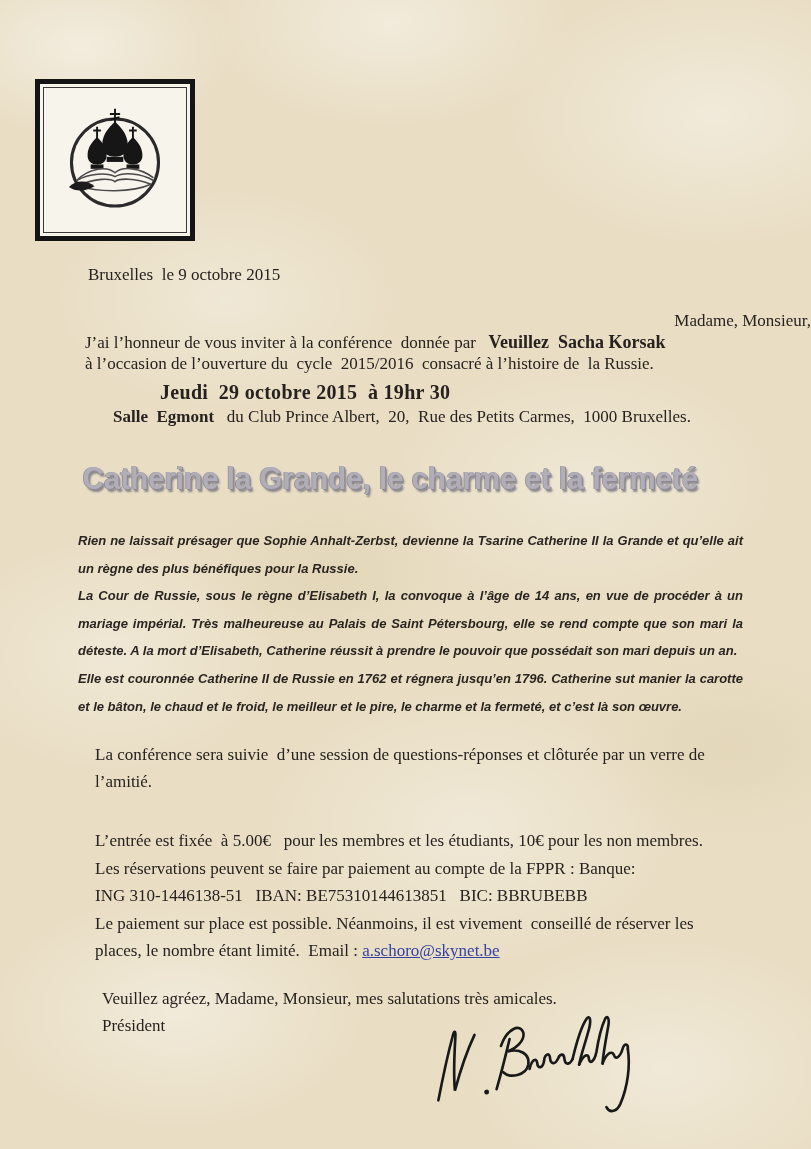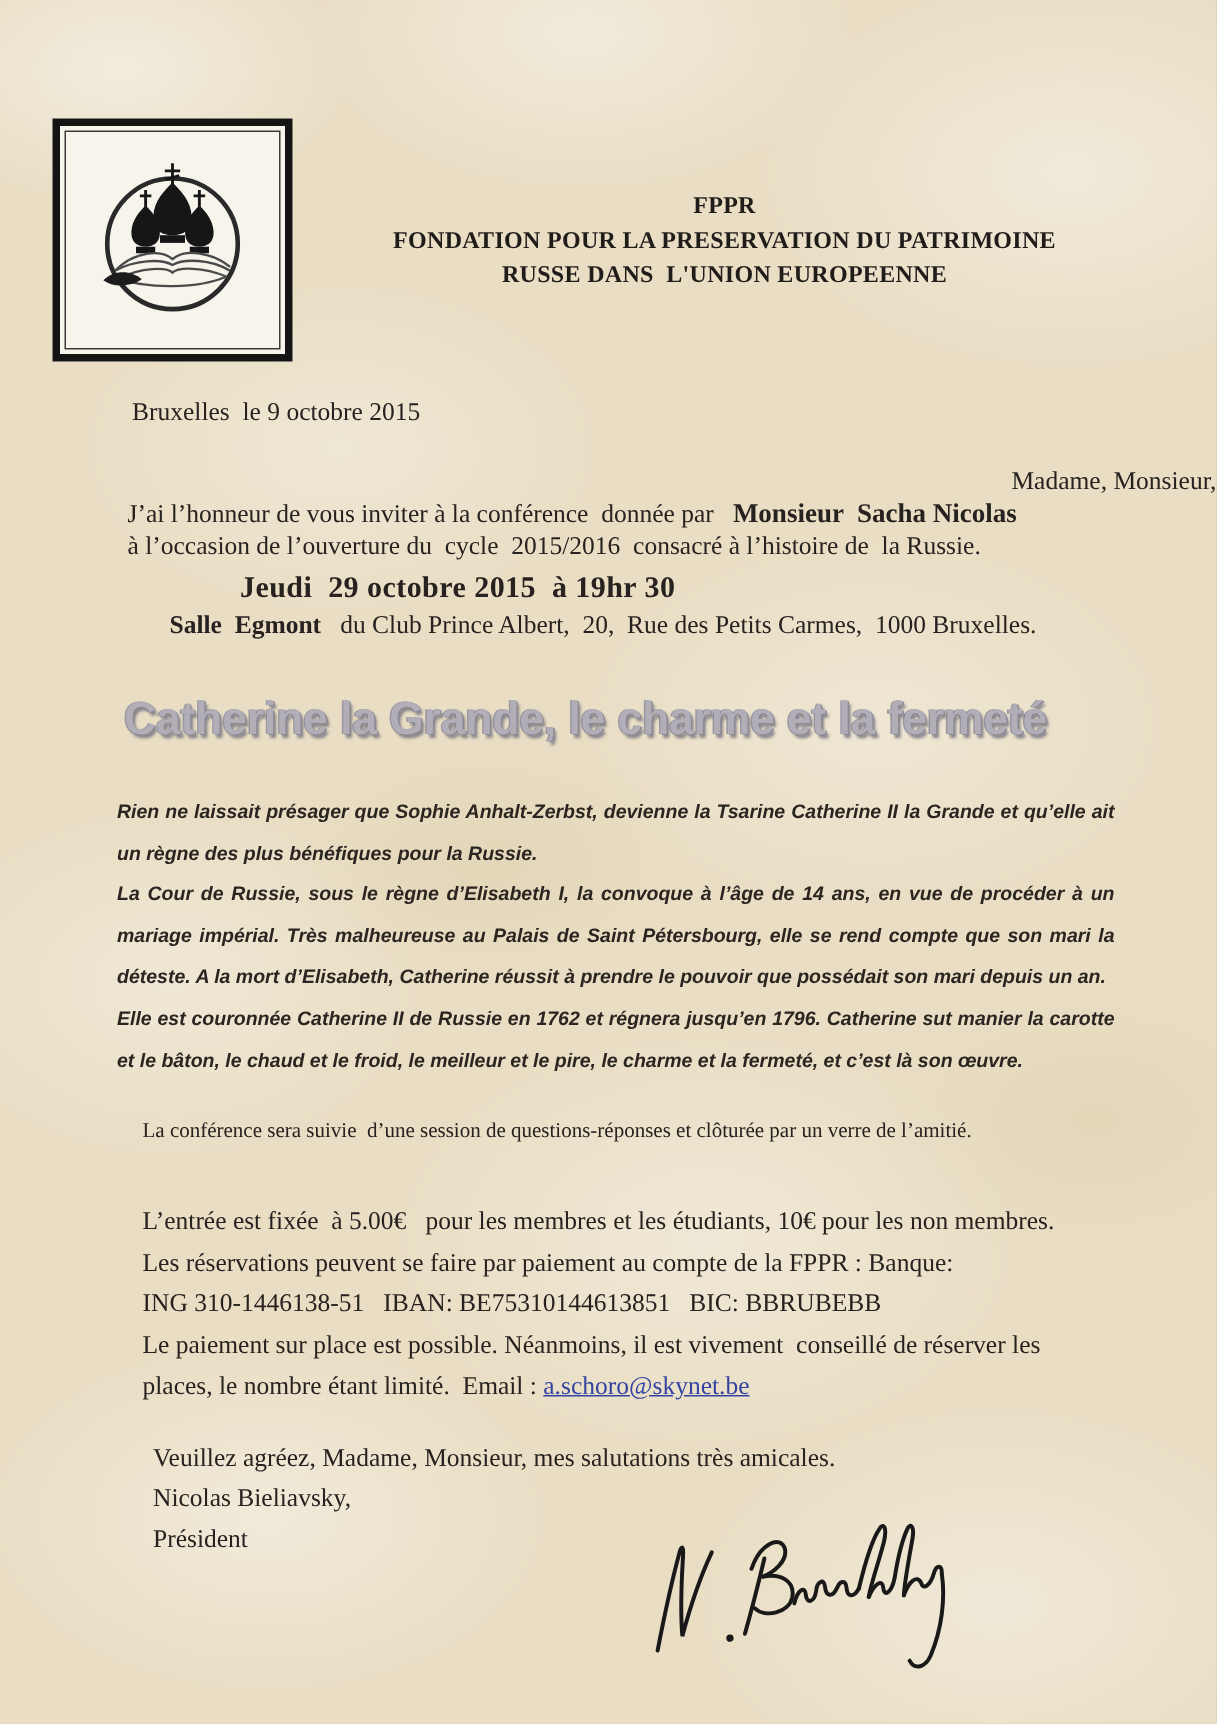--- a/index.html
+++ b/index.html
@@ -71,21 +71,21 @@
 
   .abstract {
     margin:30px 68px 0 78px;
     font-family:"Liberation Sans", sans-serif;
     font-weight:bold; font-style:italic;
     font-size:13px; line-height:27.6px;
     text-align:justify; color:#2a2521;
   }
   .abstract p { margin:0; }
 
-  .followup { margin:21px 95px 0 95px; font-size:14px; line-height:27px; }
+  .followup { margin:21px 95px 0 95px; font-size:17px; line-height:27px; }
 
   .pricing { margin:32px 70px 0 95px; font-size:17px; line-height:27.5px; }
   .bank-line { }
   .email-link { color:#3443a2; text-decoration:underline; cursor:pointer; }
 
   .closing { margin:20px 0 0 102px; font-size:17px; line-height:27px; }
 
   .signature {
     position:absolute; left:422px; top:1006px;
     width:235px; height:120px;
@@ -120,31 +120,26 @@
 
         <g fill="none" stroke="#4a4a4a" stroke-width="1.2">
           <path d="M20,66 C30,56 44,54.5 50,60 C56,54.5 70,56 80,64"></path>
           <path d="M20,66 C30,60.5 44,59.5 50,63 C56,59.5 70,60 80,66"></path>
           <path d="M22,70 C34,64 47,64 50,67 C53,64 66,64 78,69"></path>
           <path d="M22,70 C36,75.5 64,75.5 78,69"></path>
         </g>
         <path d="M14,71 C20,65 29,66 34,70.5 C28,74.5 19,75 14,71 Z" fill="#1c1c1c"></path>
       </svg>
     </div>
-    <div class="org-block">
-      <div class="pre">FPPR</div>
-      <div class="pre">FONDATION POUR LA PRESERVATION DU PATRIMOINE</div>
-      <div class="pre">RUSSE DANS  L'UNION EUROPEENNE</div>
-    </div>
   </div>
 
   <div class="dateline pre">Bruxelles  le 9 octobre 2015</div>
   <div class="salutation pre">Madame, Monsieur,</div>
 
-  <div class="intro-1 pre"><span>J’ai l’honneur de vous inviter à la conférence  donnée par   </span><span class="speaker">Monsieur  Sacha Nicolas</span></div>
+  <div class="intro-1 pre"><span>J’ai l’honneur de vous inviter à la conférence  donnée par   </span><span class="speaker">Veuillez  Sacha Korsak</span></div>
   <div class="intro-2 pre">à l’occasion de l’ouverture du  cycle  2015/2016  consacré à l’histoire de  la Russie.</div>
 
   <div class="event-datetime pre">Jeudi  29 octobre 2015  à 19hr 30</div>
   <div class="event-venue pre"><span class="room">Salle  Egmont</span><span>   du Club Prince Albert,  20,  Rue des Petits Carmes,  1000 Bruxelles.</span></div>
 
   <div class="lecture-title">Catherine la Grande, le charme et la fermeté</div>
 
   <div class="abstract">
     <p>Rien ne laissait présager que Sophie Anhalt-Zerbst, devienne la Tsarine Catherine II la Grande et  qu’elle ait un  règne des plus bénéfiques pour la Russie.</p>
     <p>La Cour de Russie, sous le règne d’Elisabeth I, la convoque à l’âge de 14 ans, en vue de procéder à un mariage impérial. Très malheureuse au Palais de Saint Pétersbourg, elle se rend compte que son mari la déteste. A la mort d’Elisabeth, Catherine réussit à prendre le pouvoir que possédait son mari depuis un an.</p>
@@ -155,21 +150,20 @@
 
   <div class="pricing">
     <div class="pre">L’entrée est fixée  à 5.00€   pour les membres et les étudiants, 10€ pour les non membres.</div>
     <div class="pre">Les réservations peuvent se faire par paiement au compte de la FPPR : Banque:</div>
     <div class="pre bank-line">ING 310-1446138-51   IBAN: BE75310144613851   BIC: BBRUBEBB</div>
     <div class="pre"><span>Le paiement sur place est possible. Néanmoins, il est vivement  conseillé de réserver les places, le nombre étant limité.  Email : </span><a class="email-link">a.schoro@skynet.be</a></div>
   </div>
 
   <div class="closing">
     <div class="pre">Veuillez agréez, Madame, Monsieur, mes salutations très amicales.</div>
-    <div class="pre">Nicolas Bieliavsky,</div>
     <div class="pre">Président</div>
   </div>
 
   <div class="signature">
     <svg viewBox="0 0 230 118">
       <g fill="none" stroke="#191919" stroke-width="2.6" stroke-linecap="round">
         <path d="M13,84 C19,63 26,40 33,21 C35,16 36,18 35,24 C32,44 30,62 30,76 C38,54 47,35 54,23"></path>
         <path d="M88,30 C82,48 76,65 71,78"></path>
         <path d="M79,36 C86,20 100,15 102,25 C103,33 93,40 85,42 C97,40 107,46 104,57 C101,67 85,69 79,62"></path>
         <path d="M105,61 C108,52 113,50 113,56 C113,62 118,62 120,54 C121,48 126,46 126,52 C126,58 130,60 134,53 C136,49 140,48 140,54 C140,60 144,61 148,55"></path>

